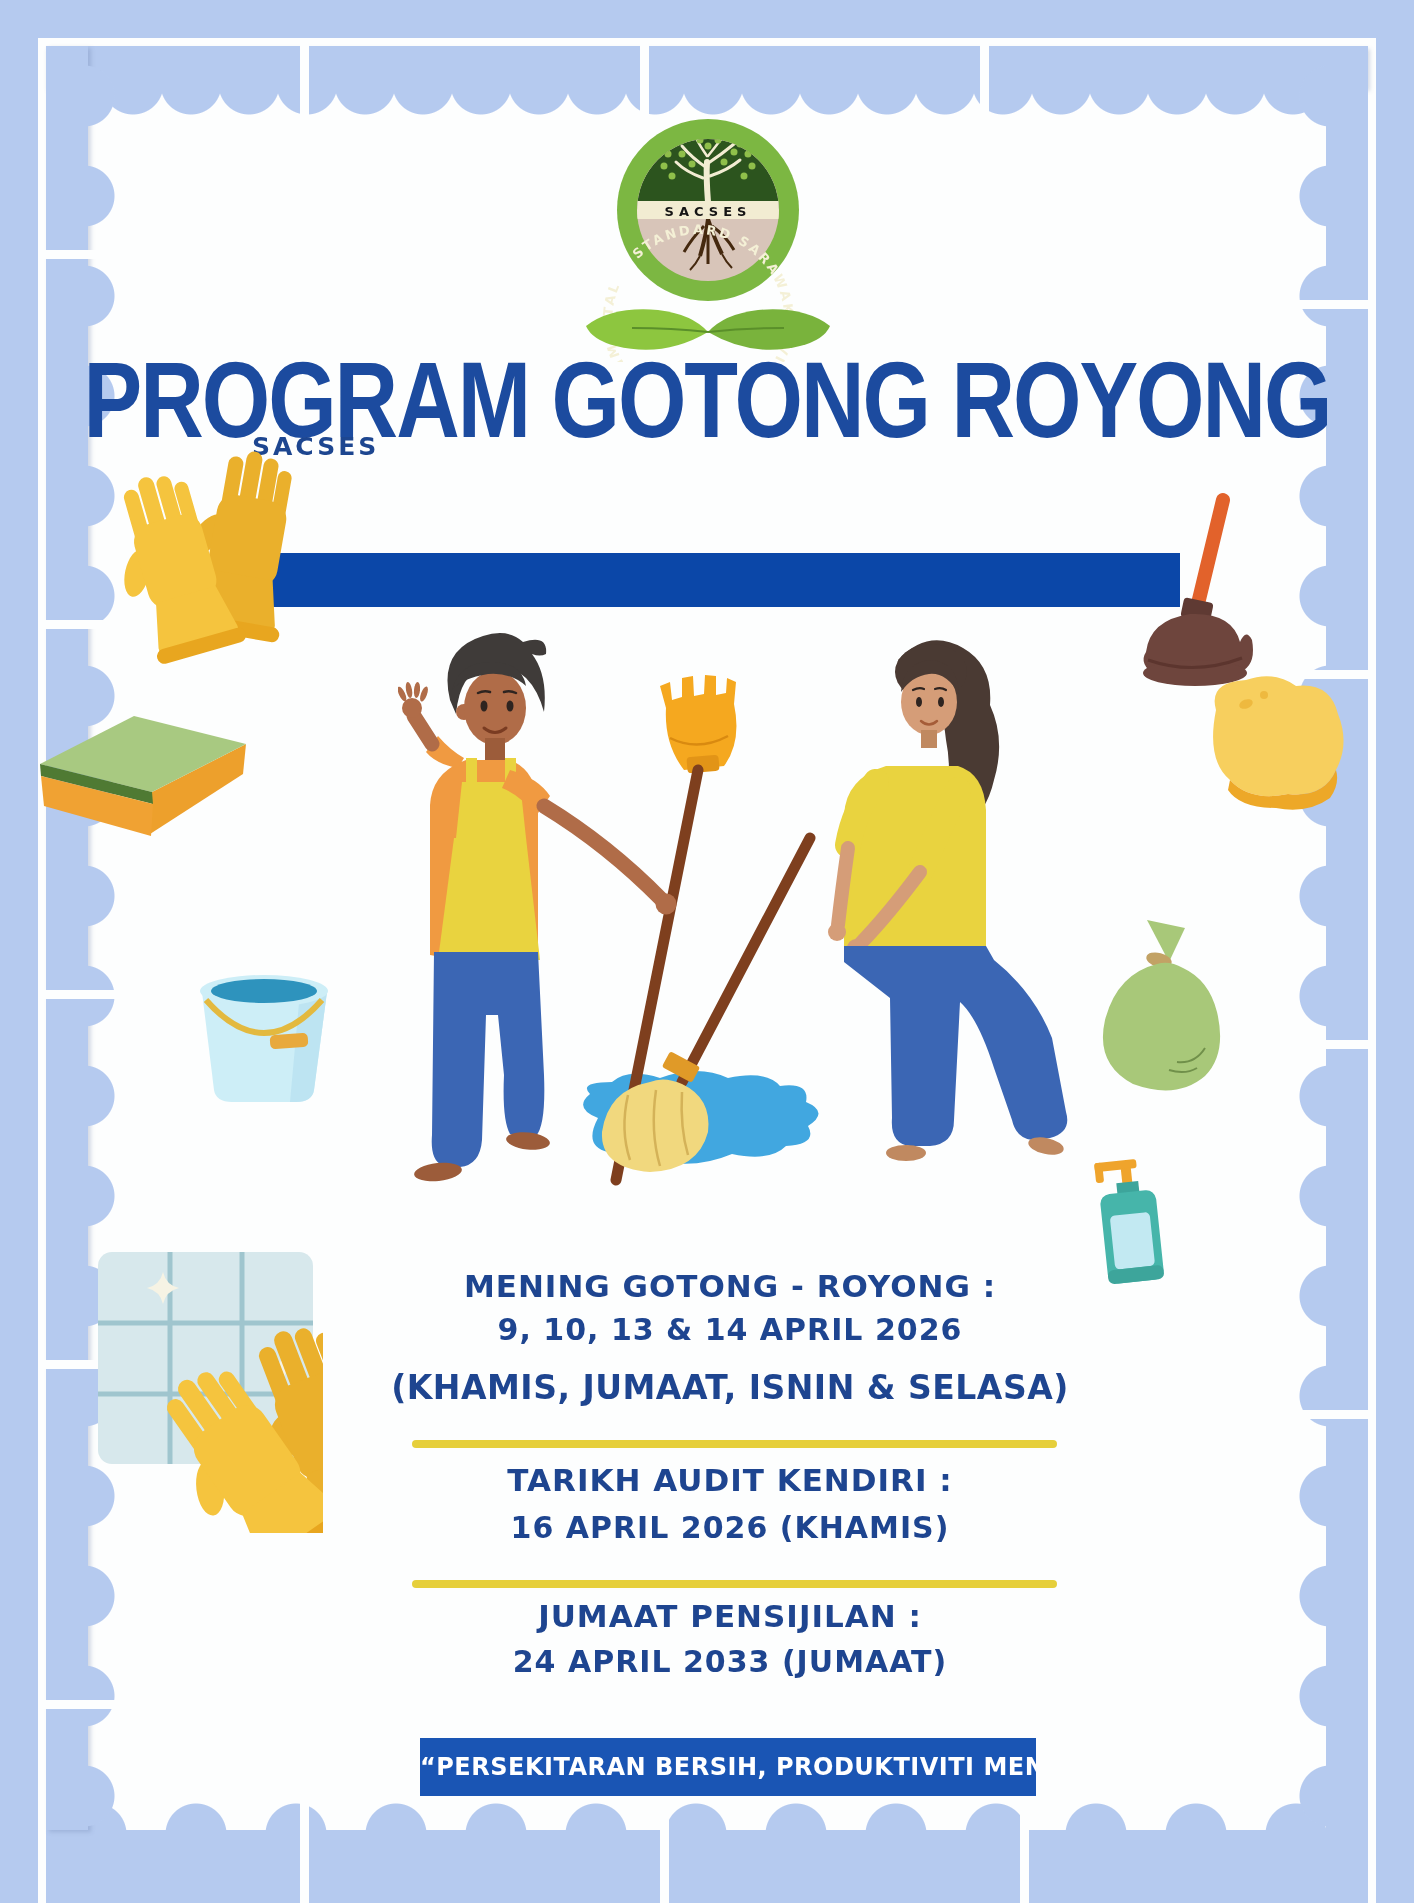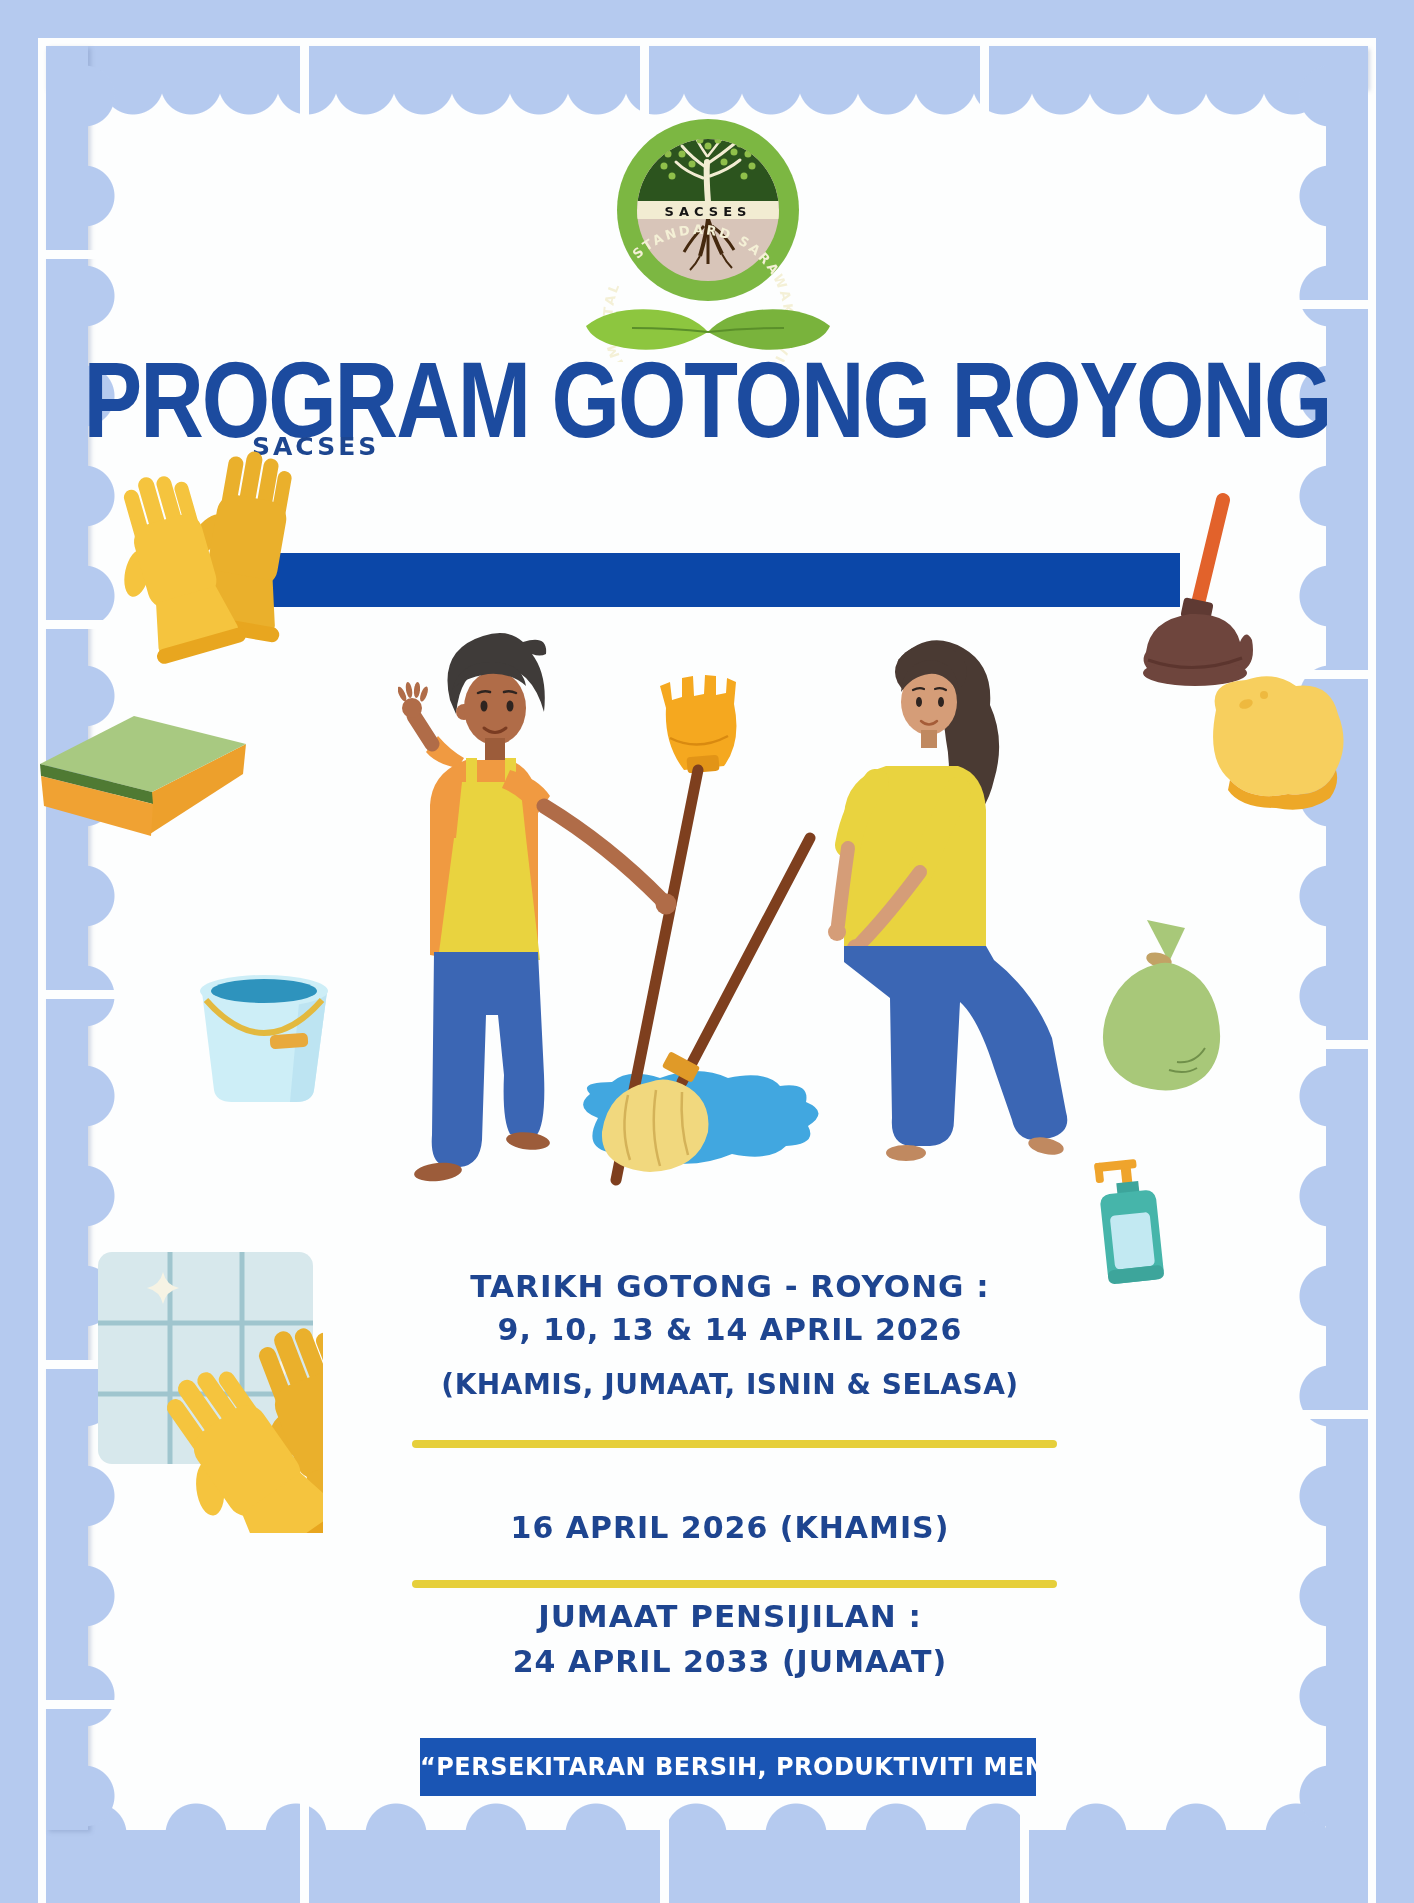--- a/index.html
+++ b/index.html
@@ -33,21 +33,21 @@
   .title{position:absolute;left:0;right:0;top:338px;text-align:center;
          font-family:"Liberation Sans",sans-serif;font-weight:bold;font-size:88px;
          letter-spacing:-2px;color:#1c4b9f;transform:scaleY(1.22);transform-origin:top center;white-space:nowrap;}
   .subtitle{position:absolute;left:252px;top:432px;font-weight:bold;font-size:25px;
             letter-spacing:3px;color:#1d4690;}
   .bluebar{position:absolute;left:235px;top:553px;width:945px;height:54px;background:#0b47a8;}
   .illus{position:absolute;}
   .sched{position:absolute;left:367px;width:726px;text-align:center;color:#1e4590;font-weight:bold;}
   .s-label{font-size:31px;letter-spacing:1px;}
   .s-date{font-size:30px;letter-spacing:1px;}
-  .s-days{font-size:28px;letter-spacing:0.5px;}
+  .s-days{font-size:33px;letter-spacing:0.5px;}
   .divider{position:absolute;left:412px;width:645px;height:8px;border-radius:4px;background:#e6cf3b;}
   .banner{position:absolute;left:420px;top:1738px;width:616px;height:58px;background:#1a55b4;
           color:#ffffff;font-weight:bold;font-size:24px;letter-spacing:0.5px;line-height:58px;
           text-align:center;white-space:nowrap;overflow:hidden;}
 </style>
 </head>
 <body>
 
 <div id="poster">
 
@@ -293,24 +293,25 @@
       <circle cx="439" cy="312" r="9" fill="#d59d78"></circle>
       <path d="M560,170 Q540,210 524,248" stroke="#e9d33f" stroke-width="26" fill="none" stroke-linecap="round"></path>
       <path d="M522,252 Q490,295 462,324" stroke="#d59d78" stroke-width="14" fill="none" stroke-linecap="round"></path>
       <circle cx="458" cy="328" r="9" fill="#d59d78"></circle>
       <path d="M446,326 L588,326 L596,340 Q636,372 654,418 L668,492 Q674,512 652,518 L634,520 Q618,518 614,500 L596,448 Q580,398 562,382 L556,500 Q556,524 532,526 L512,526 Q492,524 494,498 L492,378 L446,342 Z" fill="#3b66b4"></path>
       <ellipse cx="508" cy="533" rx="20" ry="8" fill="#c08960"></ellipse>
       <ellipse cx="648" cy="526" rx="18" ry="8" fill="#c08960" transform="rotate(12 648 526)"></ellipse>
     </g>
   </svg>
 
-  <div class="sched s-label" style="top:1268px">TARIKH GOTONG - ROYONG :</div>
+  <div class="sched s-label" style="top:1268px">MENING GOTONG - ROYONG :</div>
   <div class="sched s-date" style="top:1312px">9, 10, 13 &amp; 14 APRIL 2026</div>
   <div class="sched s-days" style="top:1368px">(KHAMIS, JUMAAT, ISNIN &amp; SELASA)</div>
   <div class="divider" style="top:1440px"></div>
+  <div class="sched s-label" style="top:1462px">TARIKH AUDIT KENDIRI :</div>
   <div class="sched s-date" style="top:1510px">16 APRIL 2026 (KHAMIS)</div>
   <div class="divider" style="top:1580px"></div>
   <div class="sched s-label" style="top:1598px">JUMAAT PENSIJILAN :</div>
   <div class="sched s-date" style="top:1644px">24 APRIL 2033 (JUMAAT)</div>
 
   <div class="banner">“PERSEKITARAN BERSIH, PRODUKTIVITI MENING</div>
 
 </div>
 
 </body></html>

